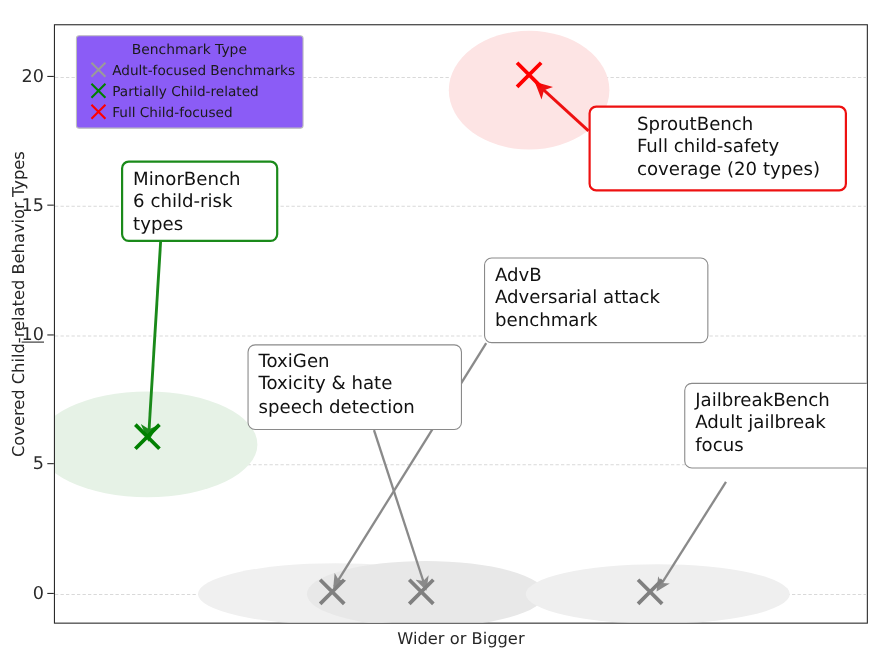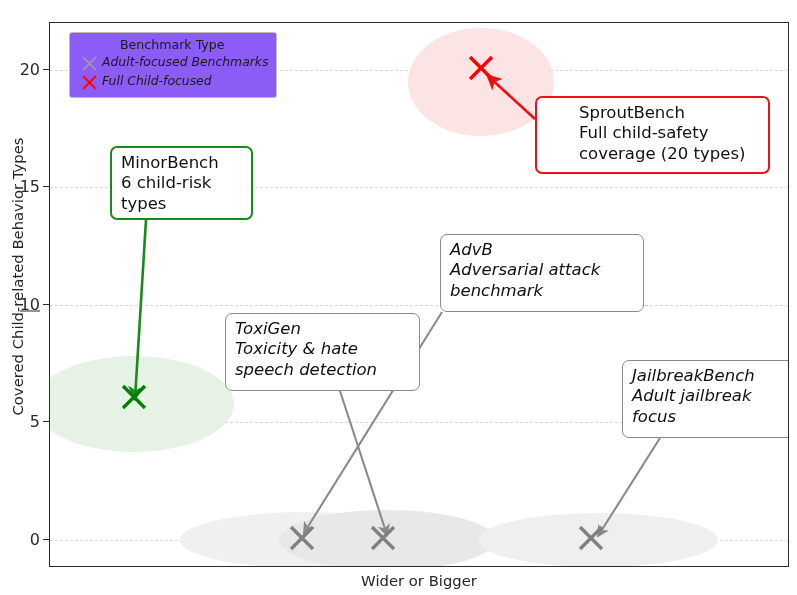--- a/index.html
+++ b/index.html
@@ -99,21 +99,21 @@
     position: absolute;
     box-sizing: border-box;
     background: #ffffff;
     border-radius: 7px;
     padding: 5px 9px 6px 9px;
     font-size: 16.5px;
     line-height: 1.23;
     color: #111111;
     white-space: pre;
   }
-  .annot-box.grey { border: 1.5px solid #8a8a8a; font-style: italic; }
+  .annot-box.grey { border: 1.5px solid #8a8a8a; }
   .annot-box.green { border: 2.1px solid #1a8a1a; }
   .annot-box.red { border: 2.1px solid #ee1111; }
 
   #legend {
     position: absolute;
     left: 19px;
     top: 9px;
     background: #8b5cf6;
     border: 1px solid #bdbdbd;
     border-radius: 3px;
@@ -122,22 +122,22 @@
   }
   #legend .legend-title {
     font-size: 12.6px;
     color: #1a1a1a;
     text-align: center;
     margin-bottom: 1px;
     padding: 0 4px 1px 4px;
   }
   #legend .legend-row {
     display: flex;
+    align-items: center;
     height: 19px;
-    font-style: italic;
   }
   #legend .legend-mark {
     width: 26px;
     height: 19px;
     flex: 0 0 26px;
     display: flex;
     align-items: center;
     justify-content: center;
   }
   #legend .legend-text {
@@ -239,39 +239,47 @@
 types</div>
         <div class="annot-box red" style="left: 485px; top: 73px; width: 235px; height: 78px; padding-left: 42px;">SproutBench
 Full child-safety
 coverage (20 types)</div>
         <div class="annot-box grey" style="left: 175px; top: 290px; width: 195px; height: 78px;">ToxiGen
 Toxicity &amp; hate
 speech detection</div>
         <div class="annot-box grey" style="left: 390px; top: 211px; width: 204px; height: 78px;">AdvB
 Adversarial attack
 benchmark</div>
-        <div class="annot-box grey" style="left: 572px; top: 337px; width: 176px; height: 78px;">JailbreakBench
+        <div class="annot-box grey" style="left: 572px; top: 325px; width: 176px; height: 78px;">JailbreakBench
 Adult jailbreak
 focus</div>
       </div>
 
     <div id="legend">
       <div class="legend-title">Benchmark Type</div>
       <div id="legend-items">
           <div class="legend-row">
             <span class="legend-mark">
               <svg width="15" height="15" viewBox="0 0 15 15">
                 <path d="M1.14,1.14L13.86,13.86M13.86,1.14L1.14,13.86" stroke="#9a9a9a" stroke-width="1.9" fill="none" stroke-linecap="butt"></path>
               </svg>
             </span>
             <span class="legend-text">Adult-focused Benchmarks</span>
           </div>
           <div class="legend-row">
             <span class="legend-mark">
               <svg width="15" height="15" viewBox="0 0 15 15">
+                <path d="M1.14,1.14L13.86,13.86M13.86,1.14L1.14,13.86" stroke="#008000" stroke-width="1.9" fill="none" stroke-linecap="butt"></path>
+              </svg>
+            </span>
+            <span class="legend-text">Partially Child-related</span>
+          </div>
+          <div class="legend-row">
+            <span class="legend-mark">
+              <svg width="15" height="15" viewBox="0 0 15 15">
                 <path d="M1.14,1.14L13.86,13.86M13.86,1.14L1.14,13.86" stroke="#ff0000" stroke-width="1.9" fill="none" stroke-linecap="butt"></path>
               </svg>
             </span>
             <span class="legend-text">Full Child-focused</span>
           </div>
         </div>
     </div>
   </div>
 
 </div>

